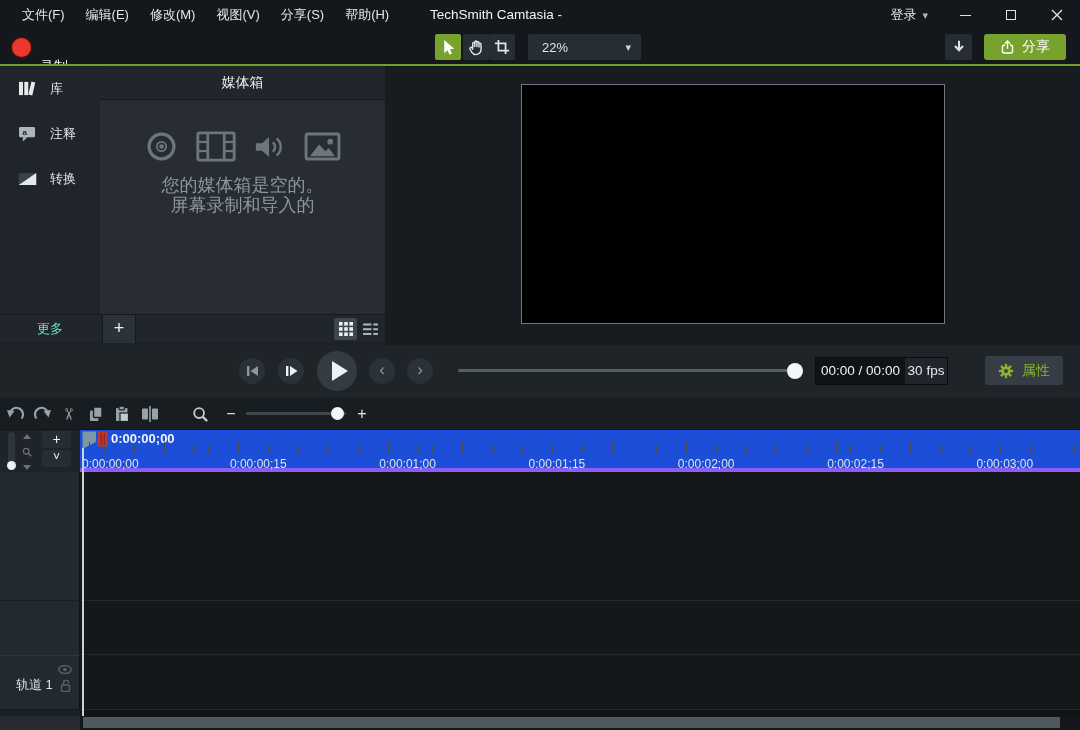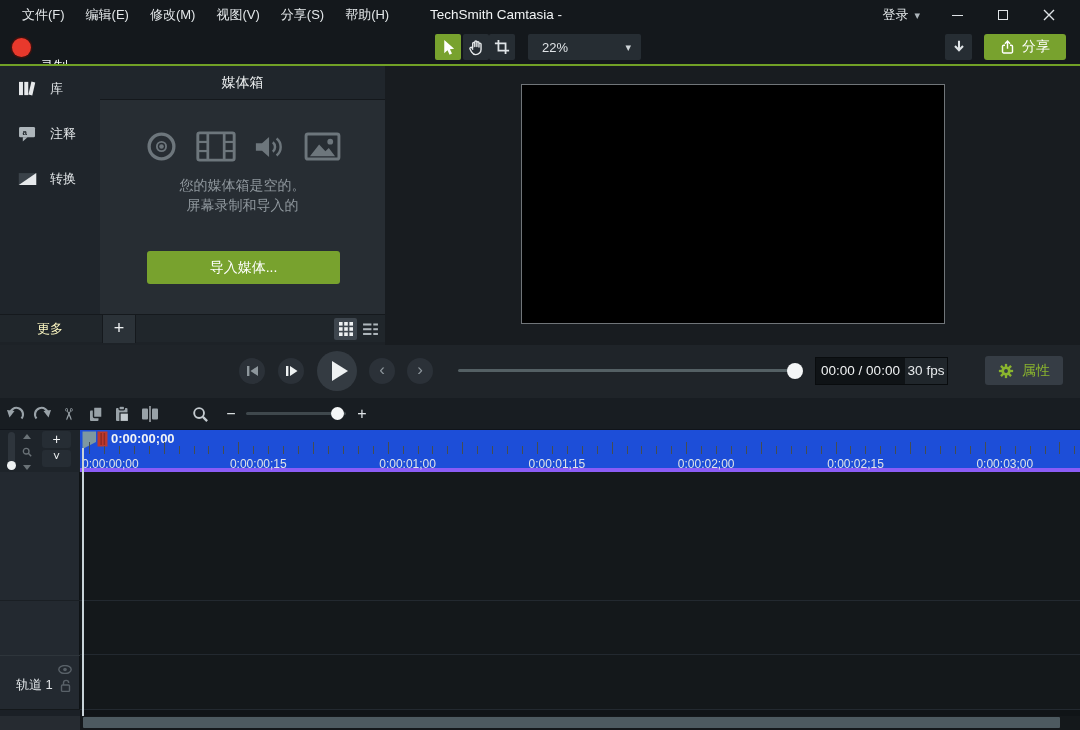--- a/index.html
+++ b/index.html
@@ -5,21 +5,21 @@
   * { margin:0; padding:0; box-sizing:border-box; }
   html,body { background:#000; }
   body { font-family:"Liberation Sans","DejaVu Sans",sans-serif; }
   .app { position:relative; width:1080px; height:730px; background:#14181c; color:#e6e9eb; overflow:hidden; font-size:13px; }
 
   
   .menubar { position:absolute; left:0; top:0; width:1080px; height:30px; background:#14181c; display:flex; align-items:center; }
   .menus { display:flex; gap:21px; padding-left:22px; }
   .menu-item { color:#e3e7e9; font-size:13px; cursor:default; }
   .win-title { position:absolute; left:430px; top:0; height:30px; line-height:30px; color:#f2f4f5; font-size:13.5px; }
-  .win-right { position:absolute; right:8px; top:0; height:30px; display:flex; }
+  .win-right { position:absolute; right:0; top:0; height:30px; display:flex; }
   .login { display:flex; align-items:center; gap:6px; color:#e3e7e9; padding:0 14px; height:30px; }
   .login .caret { font-size:11px; color:#aeb6bb; }
   .win-btn { width:46px; height:30px; display:flex; align-items:center; justify-content:center; }
   .glyph-min { width:11px; height:0; border-top:1.5px solid #dfe3e6; }
   .glyph-max { width:10px; height:10px; border:1.2px solid #dfe3e6; }
 
   
   .toolbar { position:absolute; left:0; top:30px; width:1080px; height:34px; background:#14181c; }
   .accent-line { position:absolute; left:0; top:64px; width:1080px; height:2px; background:#71a026; }
   .record-button { position:absolute; left:8px; top:4px; height:26px; display:flex; align-items:center; gap:9px; padding:0 4px; }
@@ -33,29 +33,29 @@
   .share-btn { position:absolute; left:984px; top:4px; width:82px; height:26px; background:#78a22e; border-radius:3px; display:flex; align-items:center; justify-content:center; gap:7px; color:#fff; font-size:14px; }
 
   
   .main { position:absolute; left:0; top:66px; width:1080px; height:279px; }
   .left-pane { position:absolute; left:0; top:0; width:385px; height:279px; background:#1d2227; }
   .sidebar { position:absolute; left:0; top:0; width:100px; height:248px; background:#1f252b; }
   .sb-item { height:45px; display:flex; align-items:center; padding-left:17px; gap:12px; color:#e3e7e9; }
   .sb-item.selected { background:#2a3138; }
   .sb-icon { width:21px; display:flex; justify-content:center; }
   .bottom-strip { position:absolute; left:0; top:248px; width:385px; height:28px; background:#20262b; border-top:1px solid #15191d; }
-  .more-label { position:absolute; left:0; top:0; width:100px; height:28px; line-height:27px; text-align:center; color:#fef9c3; }
+  .more-label { position:absolute; left:0; top:0; width:100px; height:28px; line-height:27px; text-align:center; color:#5eead4; }
   .add-media-btn { position:absolute; left:102px; top:0; width:34px; height:28px; background:#2b3238; border-left:1px solid #15191d; border-right:1px solid #15191d; color:#eef1f2; font-size:18px; line-height:26px; text-align:center; }
   .view-btn { position:absolute; top:3px; width:23px; height:22px; border-radius:2px; display:flex; align-items:center; justify-content:center; }
   .view-btn.active { background:#3e464e; }
 
   .media-panel { position:absolute; left:100px; top:0; width:285px; height:248px; background:#272d33; }
   .panel-header { height:34px; background:#20262c; border-bottom:1px solid #14181c; text-align:center; line-height:33px; font-size:14px; color:#eef1f2; }
   .empty-icons { margin-top:30px; display:flex; justify-content:center; align-items:center; gap:18px; }
-  .empty-text { margin-top:12px; text-align:center; color:#8f979d; font-size:14px; line-height:20px; }
+  .empty-text { margin-top:12px; text-align:center; color:#8f979d; font-size:18px; line-height:20px; }
   .import-btn { position:absolute; left:47px; top:185px; width:193px; height:33px; background:#78a22e; border-radius:3px; color:#fff; font-size:14px; text-align:center; line-height:32px; }
 
   .canvas { position:absolute; left:385px; top:0; width:695px; height:279px; background:#181c20; }
   .preview-box { position:absolute; left:136px; top:18px; width:424px; height:240px; background:#000; border:1px solid #707579; }
 
   
   .playbar { position:absolute; left:0; top:345px; width:1080px; height:53px; background:#1f2429; }
   .pb-btn { position:absolute; border-radius:50%; background:#2b3138; display:flex; align-items:center; justify-content:center; }
   .pb-sm { width:26px; height:26px; top:13px; }
   .pb-play { width:40px; height:40px; top:6px; left:317px; background:#343b42; }
@@ -244,21 +244,20 @@
           <svg width="37" height="29" viewBox="0 0 38 30">
             <rect x="2" y="2" width="34" height="26" rx="2" fill="none" stroke="#6d767c" stroke-width="3"></rect>
             <circle cx="27" cy="10" r="3" fill="#6d767c"></circle>
             <polygon points="6,25 15.5,13 22,20 25.5,16.5 32,25" fill="#6d767c"></polygon>
           </svg>
         </div>
         <div class="empty-text">
           <div>您的媒体箱是空的。</div>
           <div>屏幕录制和导入的</div>
         </div>
-        <div class="import-btn">导入媒体...</div>
       </div>
 
       <div class="bottom-strip">
         <div class="more-label">更多</div>
         <div class="add-media-btn">+</div>
         <div class="view-btn active" style="left:334px;">
           <svg width="14" height="14" viewBox="0 0 14 14">
             <g fill="#eef1f2">
               <rect x="0" y="0" width="3.6" height="3.6"></rect>
                 <rect x="5.2" y="0" width="3.6" height="3.6"></rect>

